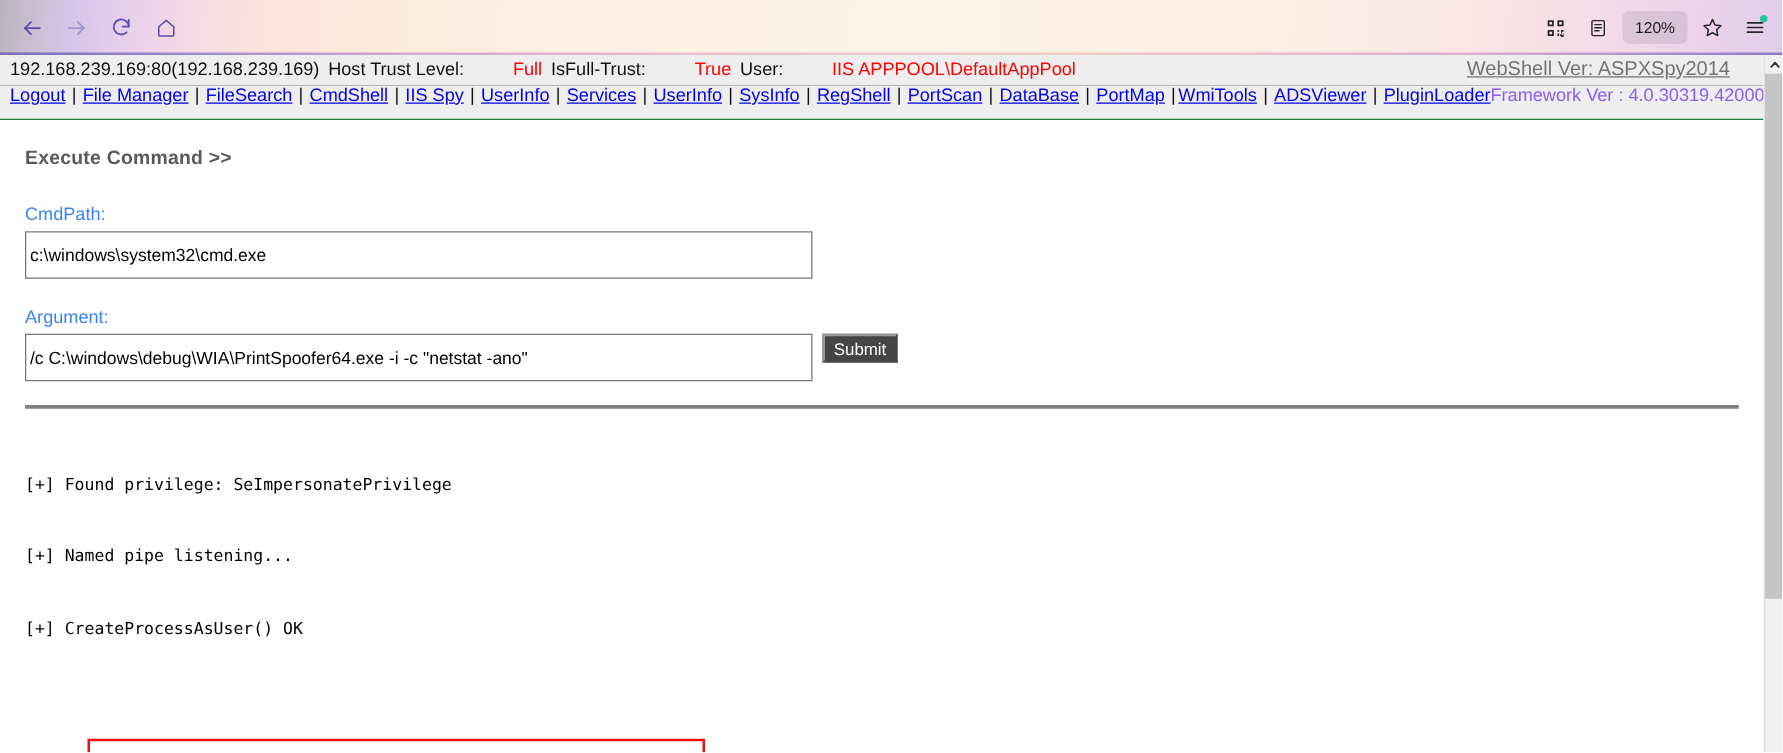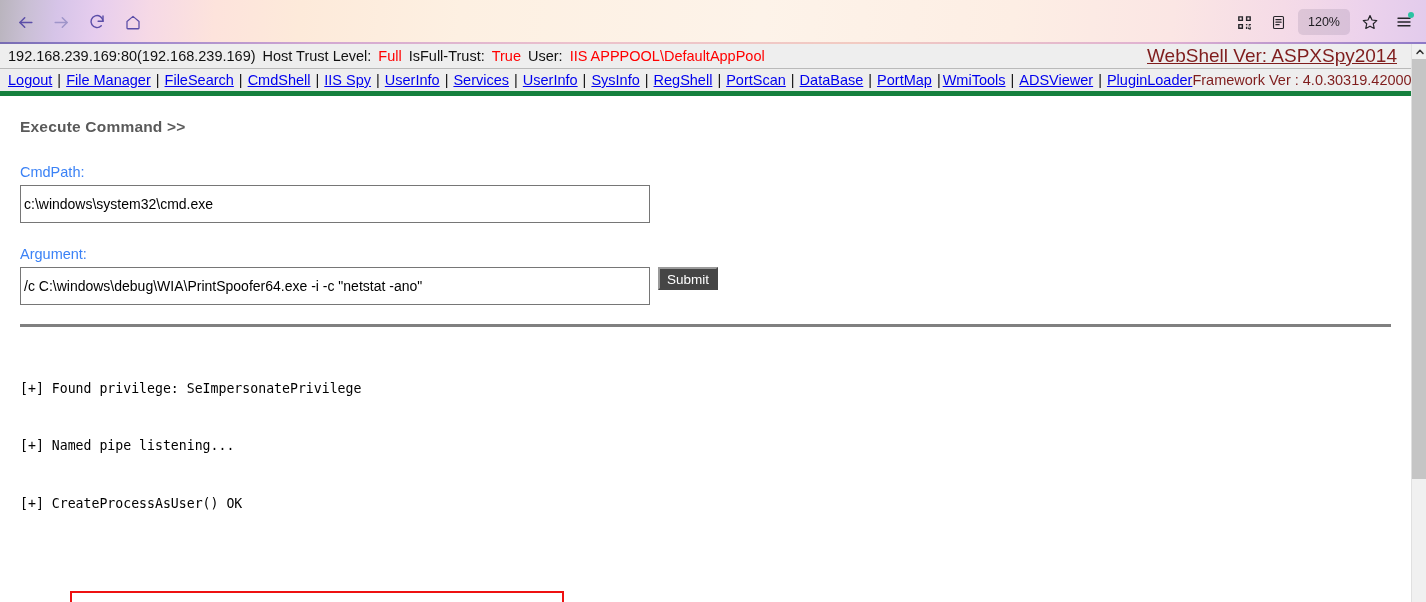--- a/index.html
+++ b/index.html
@@ -108,42 +108,42 @@
   
   #status-bar {
     height: 25px;
     background: #eeeeee;
     border-bottom: 1px solid #b9b9b9;
     display:flex; align-items:center;
     padding: 0 8px;
     font-size: 14.5px; color:#111;
     white-space: nowrap;
   }
-  #status-bar .red { color: #ff0000; }
+  #status-bar .red { color: #ff0000; margin-left: 32px; }
   #status-bar .sp { display:inline-block; width:7px; }
   .grow { flex: 1 1 auto; }
   #webshell-ver {
-    color: #7f1d1d; text-decoration: underline;
-    font-size: 19px; margin-right: 6px;
+    color: #737373; text-decoration: underline;
+    font-size: 16px; margin-right: 19px;
   }
 
   
   #menu-bar {
     height: 27px;
     background: #eeeeee;
-    border-bottom: 5px solid #15803d;
-    display:flex; align-items:center;
+    border-bottom: 1px solid #15803d;
+    display:flex; 
     padding: 0 8px;
     font-size: 14.5px; color:#111;
     white-space: nowrap;
   }
   #menu-bar a { color:#0000ee; text-decoration: underline; }
   #menu-bar .sep { color:#111; padding: 0 5px; }
   #menu-bar .sep.tight { padding: 0 2px 0 5px; }
-  #framework-ver { color:#7f1d1d; font-size:14.5px; margin-right: 12px; }
+  #framework-ver { color:#8b5cf6; font-size:14.5px; margin-right: 12px; }
 
   
   #content { padding: 22px 20px 0 20px; }
   #exec-title {
     font-size: 15.5px; font-weight: bold; color: #5a5a5a;
     letter-spacing:.2px;
     margin-bottom: 28px;
   }
   .field-label { font-size: 14.5px; color:#3b82f6; margin-bottom: 5px; }
   .field-row { display:flex; align-items:flex-start; }

